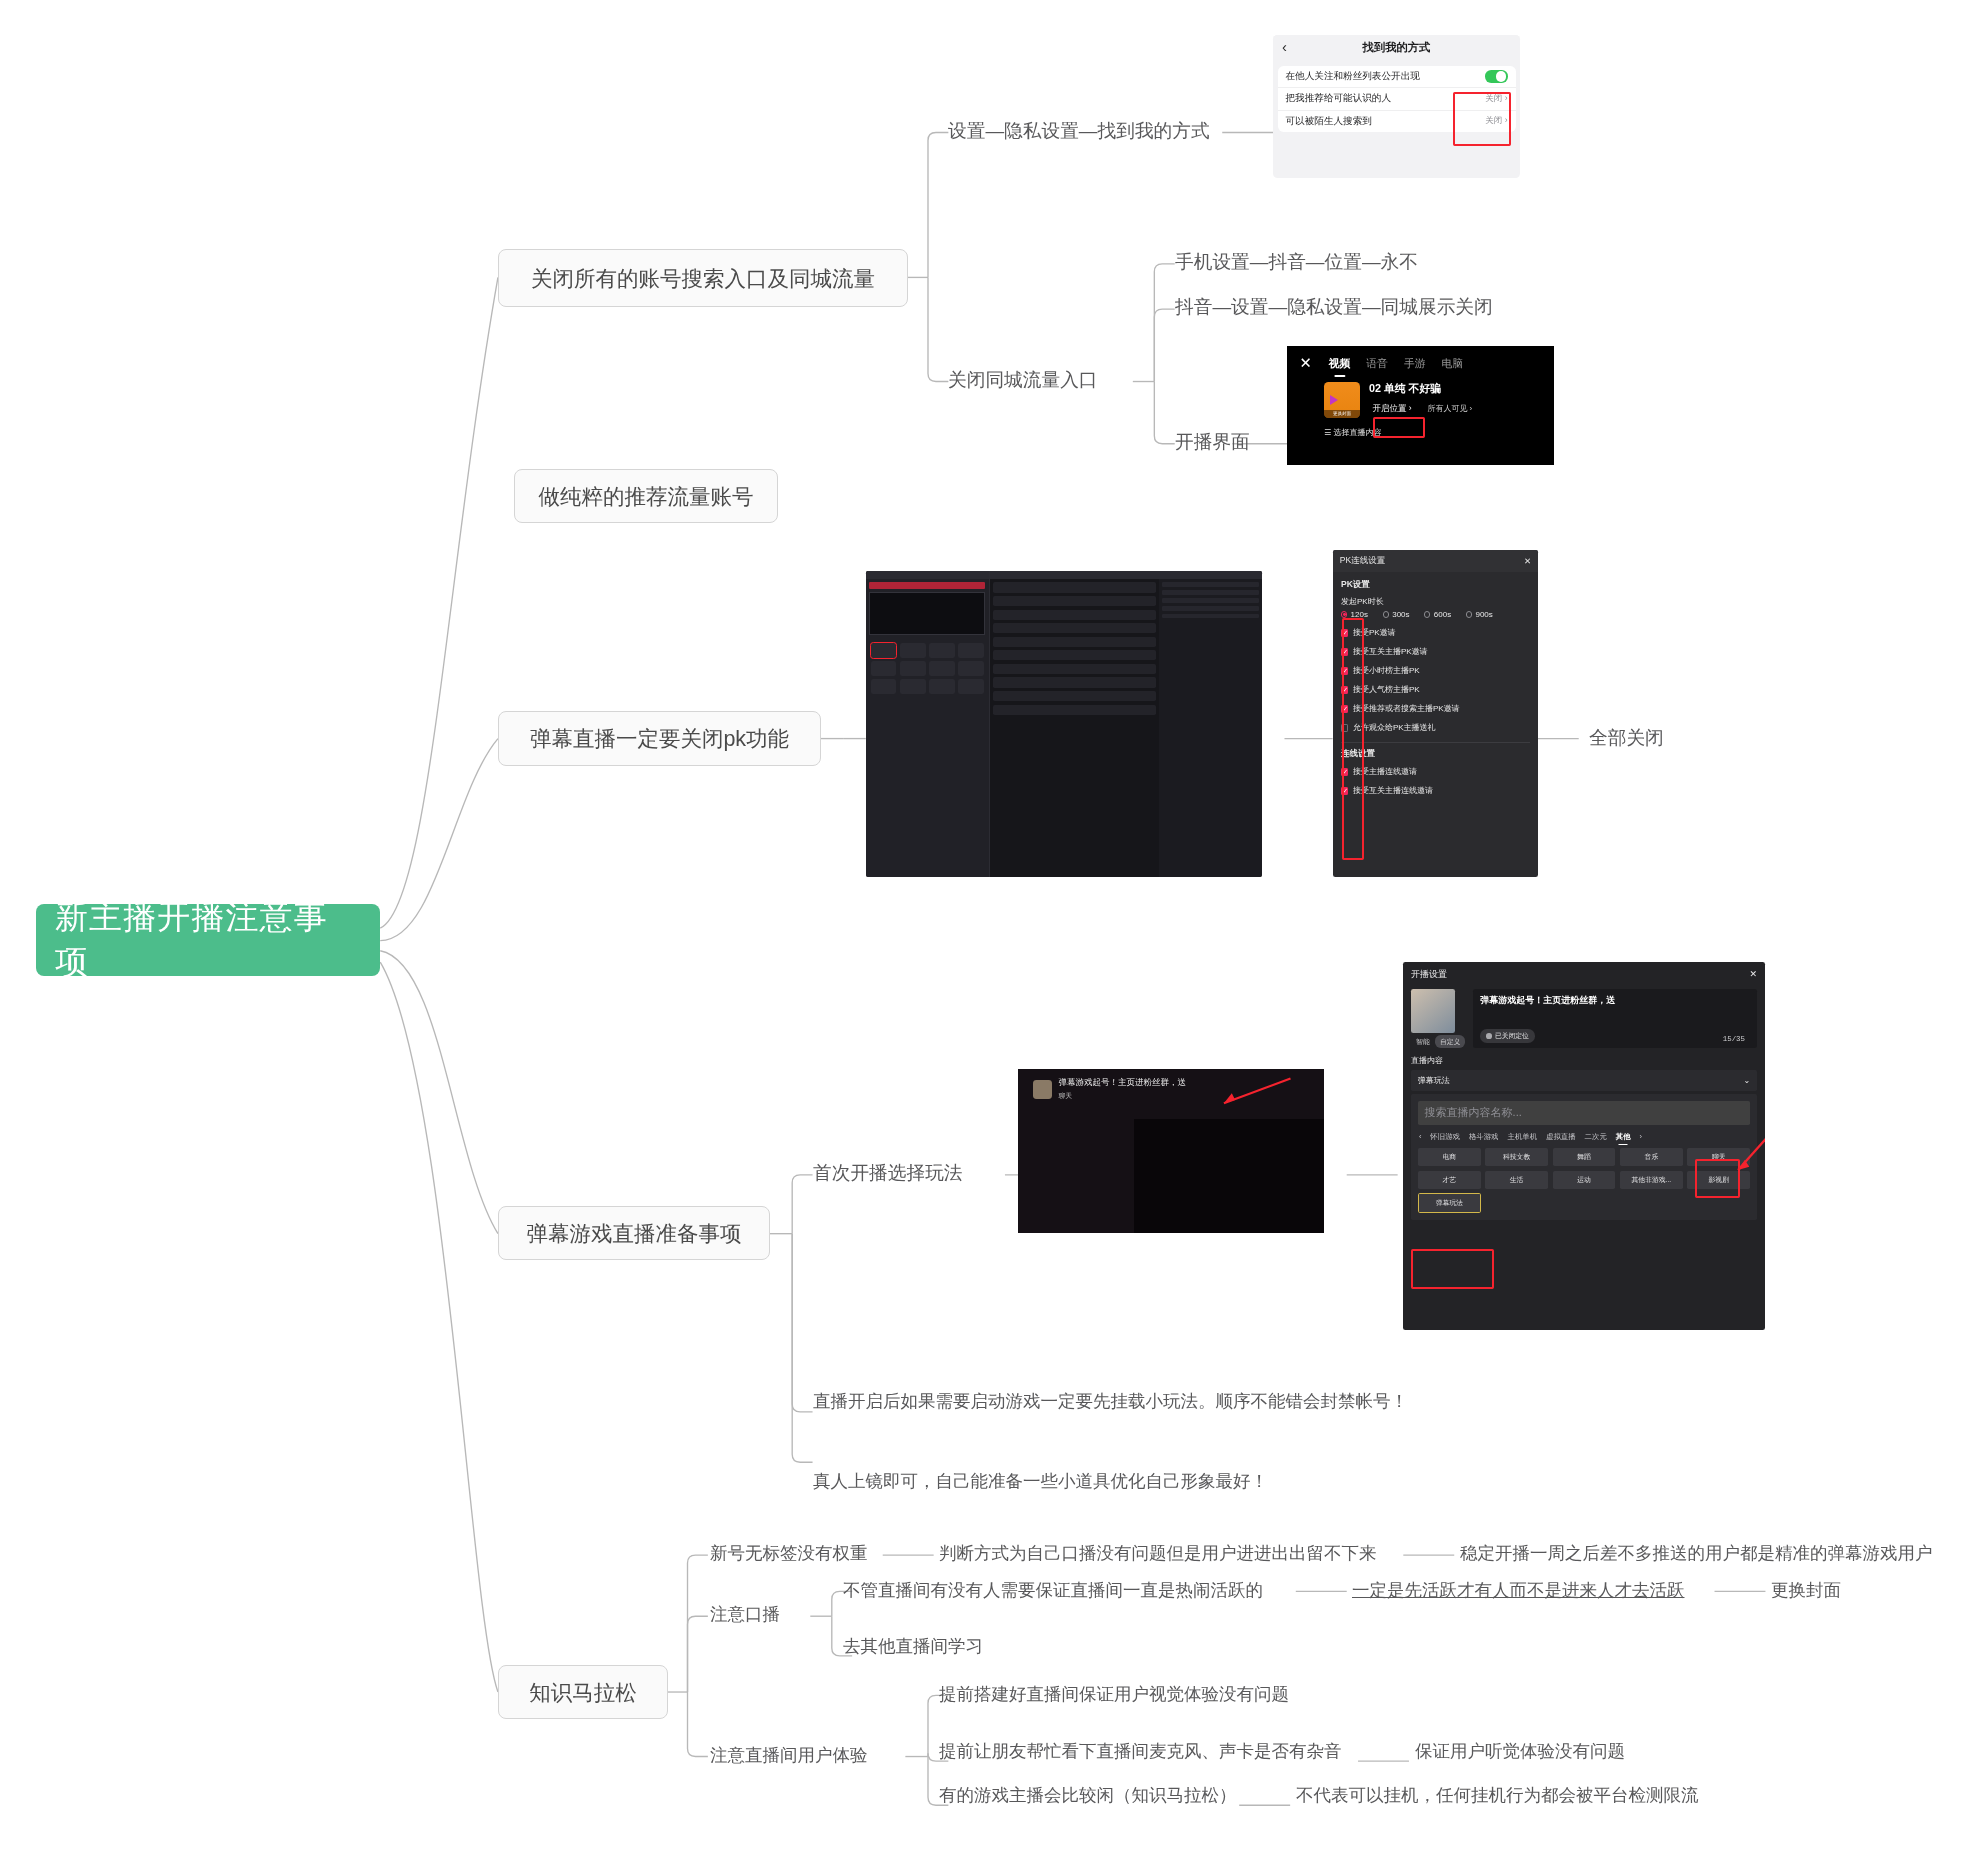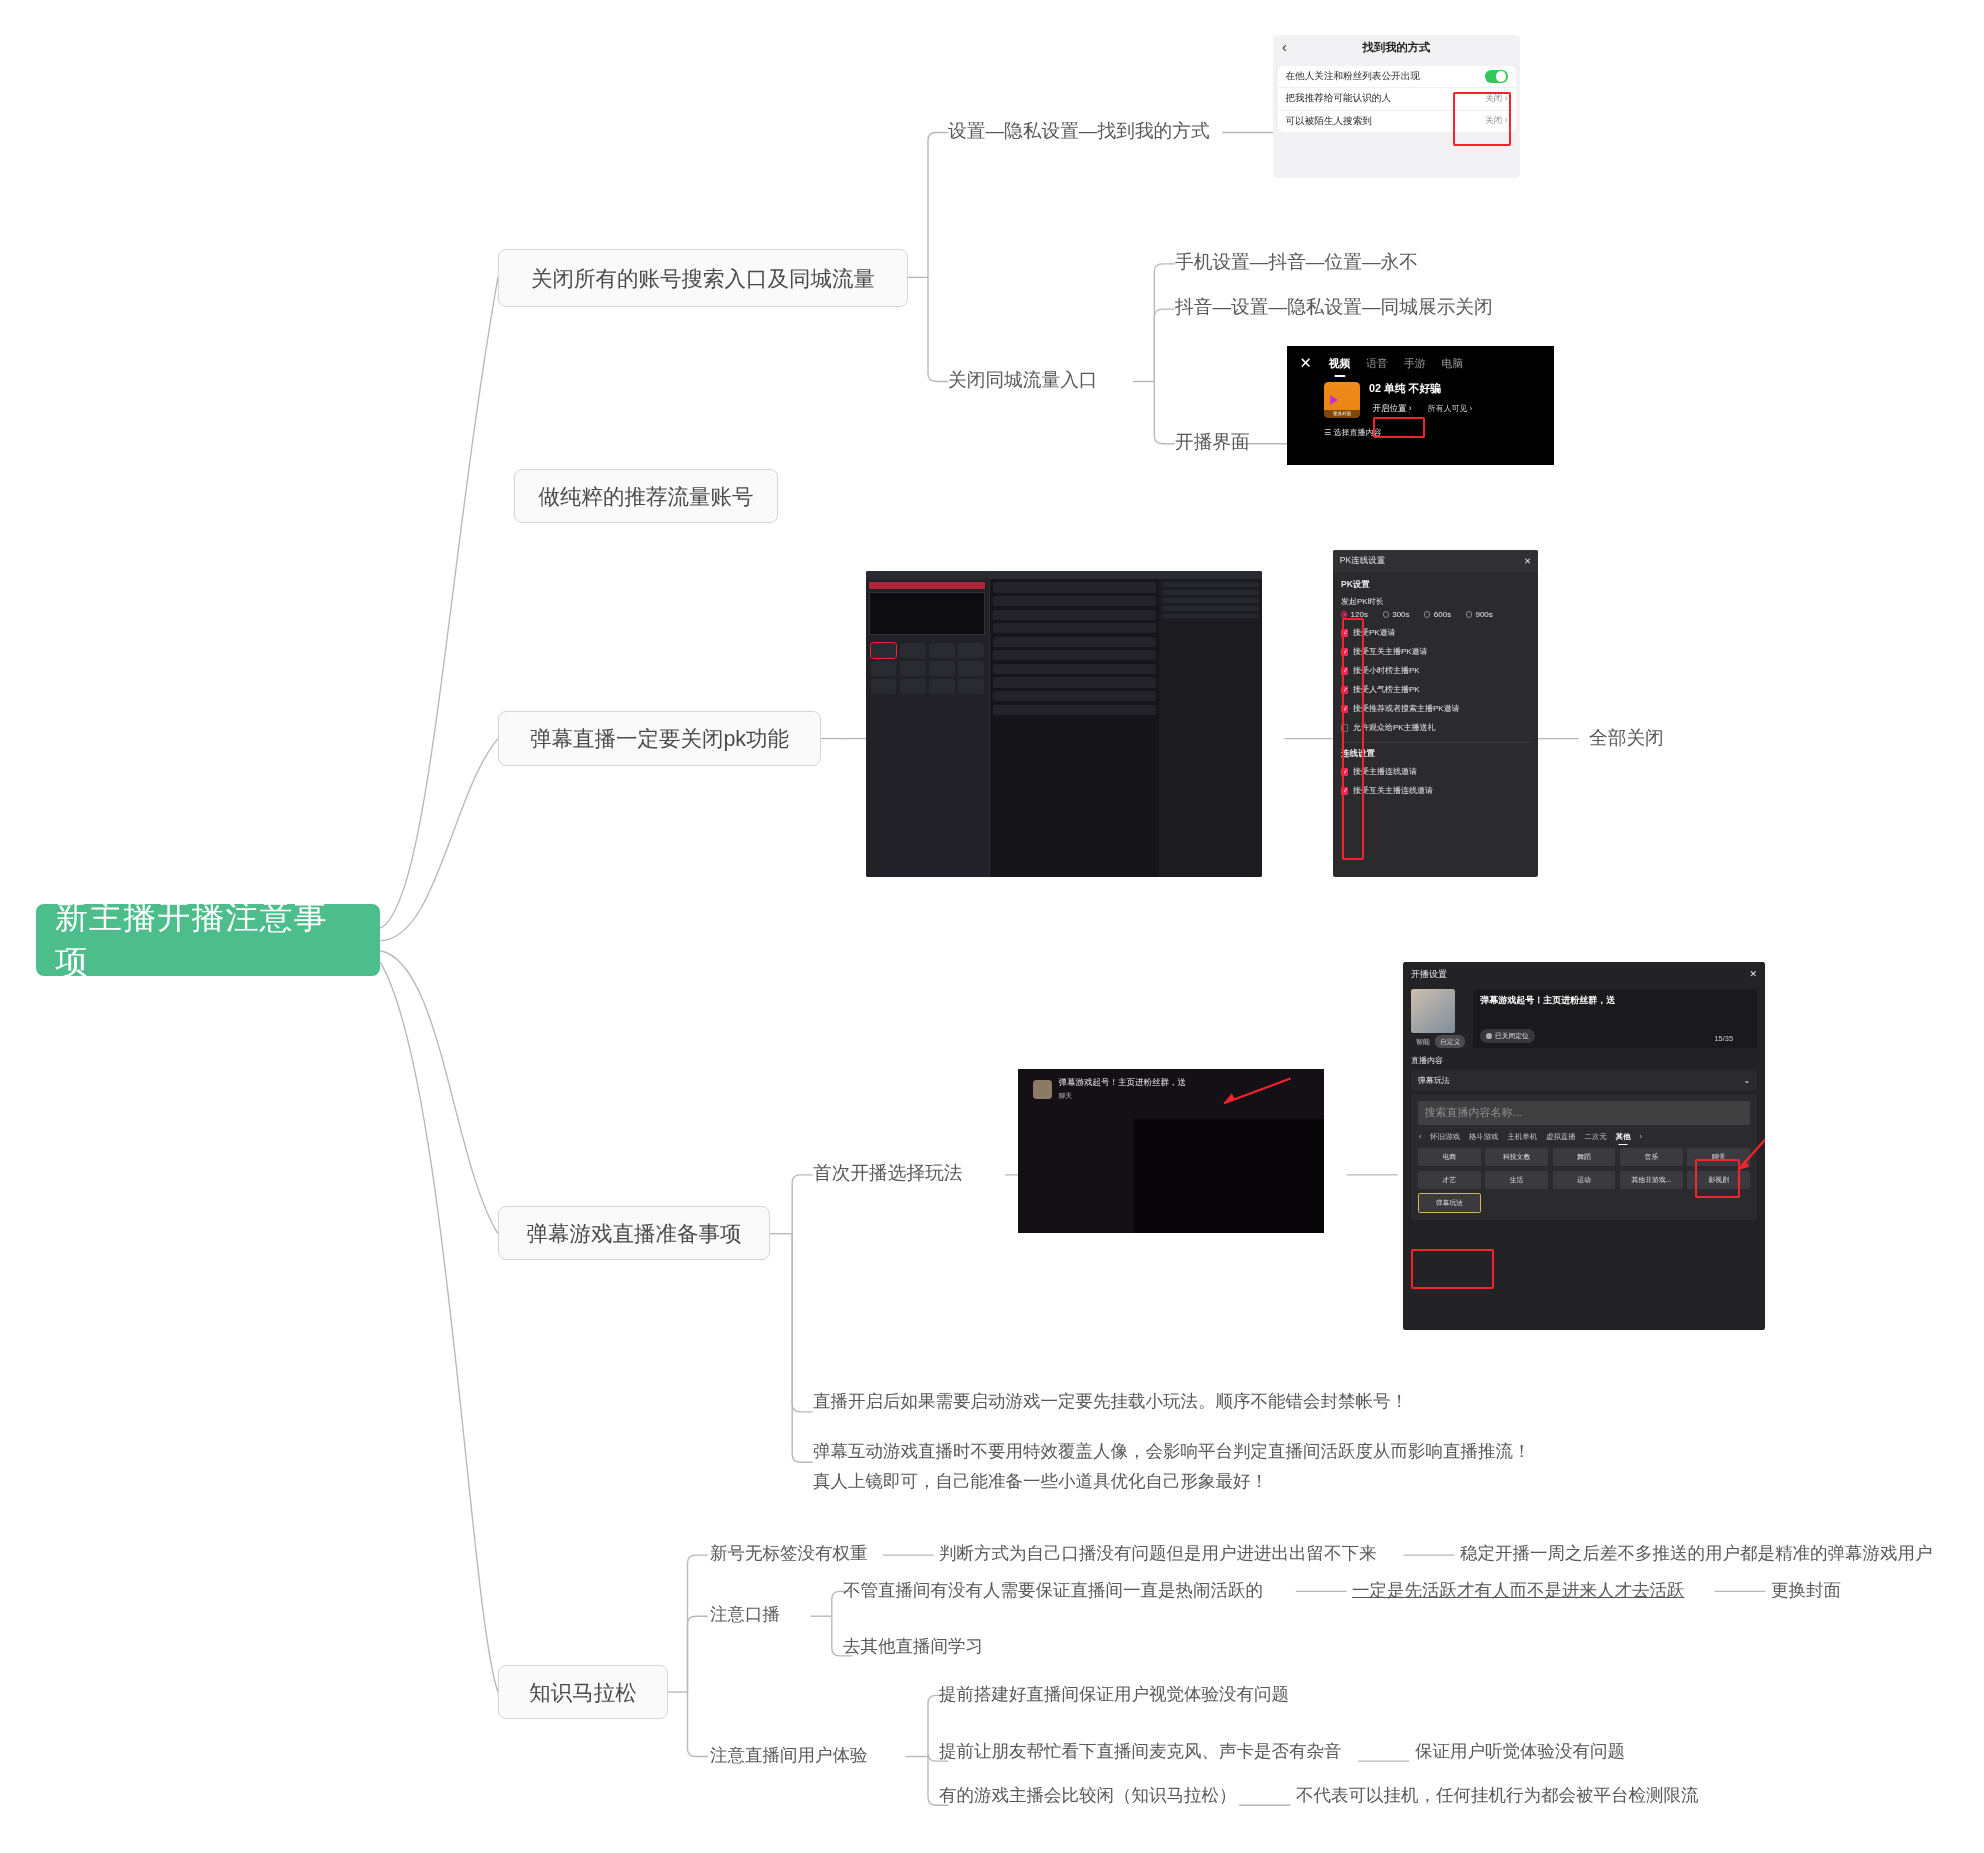--- a/index.html
+++ b/index.html
@@ -105,21 +105,21 @@
   .bs-head{display:flex;align-items:center;justify-content:space-between;padding:5.7px 8px;font-size:9px;}
   .bs-top{display:flex;padding:2.3px 8px 0 8px;}
   .bs-ava{width:44px;height:44px;background:linear-gradient(140deg,#cdbfae,#7e8d9c);border-radius:2.3px;position:relative;overflow:hidden;}
   .bs-seg{display:flex;margin-top:2.3px;font-size:6.8px;}
   .bs-seg span{padding:1.7px 5.1px;border-radius:5.7px;color:#d6d6d8;}
   .bs-seg span.on{background:#4a4a4f;}
   .bs-tbox{flex:1;margin-left:8px;background:#1a1a1d;border-radius:2.3px;padding:5.7px 6.8px;position:relative;min-height:44px;}
   .bs-title{font-size:9px;font-weight:bold;color:#fff;}
   .bs-loc{position:absolute;left:6.8px;bottom:5.7px;background:#37373b;border-radius:6.8px;padding:1.7px 5.7px;font-size:6.8px;display:flex;align-items:center;gap:3.4px;}
   .bs-dot{width:5.7px;height:5.7px;border-radius:50%;background:#a9a9ad;}
-  .bs-count{position:absolute;right:24px;bottom:5.7px;font-size:7.4px;color:#d0d0d2;}
+  .bs-count{position:absolute;right:12px;bottom:5.7px;font-size:7.4px;color:#d0d0d2;font-family:Liberation Mono, monospace;}
   .bs-lab{padding:6.8px 8px 3.4px 8px;font-size:8px;}
   .bs-sel{margin:0 8px;background:#2b2b2f;border-radius:1.7px;padding:5.1px 6.8px;display:flex;align-items:center;justify-content:space-between;font-size:8px;}
   .bs-pop{margin:3.4px 8px 0 8px;background:#2b2b2f;border-radius:1.7px;padding:6.8px;}
   .bs-search{background:#404040;border-radius:1.7px;padding:4.5px 6.8px;color:#8f8f95;font-size:11px;}
   .bs-cats{display:flex;align-items:center;gap:9px;padding:6.8px 1.1px 3.4px 1.1px;font-size:7.4px;color:#c8c8cc;}
   .bs-cats .cur{color:#fff;font-weight:bold;position:relative;}
   .bs-cats .cur:after{content:"";position:absolute;left:50%;transform:translateX(-50%);bottom:-3.4px;width:9px;height:1.1px;background:#fff;}
   .bs-tiles{display:grid;grid-template-columns:repeat(5,1fr);gap:4.5px;margin-top:3.4px;}
   .tile{background:#3a3a3f;border-radius:1.7px;text-align:center;padding:4px 1.1px;font-size:6.8px;color:#e2e2e4;white-space:nowrap;overflow:hidden;}
   .tile.sel{border:0.6px solid #d3b84a;}
@@ -389,23 +389,20 @@
   </div>
 
   <div class="node plain-node" style="left:813px;top:1160px;">
     <span>首次开播选择玩法</span>
   </div>
 
   <div class="node plain-node plain-small" style="left:813px;top:1389px;">
     <span>直播开启后如果需要启动游戏一定要先挂载小玩法。顺序不能错会封禁帐号！</span>
   </div>
 
-  <div class="node plain-node plain-small" style="left:813px;top:1439px;">
-    <span>弹幕互动游戏直播时不要用特效覆盖人像，会影响平台判定直播间活跃度从而影响直播推流！</span>
-  </div>
 
   <div class="node plain-node plain-small" style="left:813px;top:1469px;">
     <span>真人上镜即可，自己能准备一些小道具优化自己形象最好！</span>
   </div>
 
   <div class="shot chatshot" style="left:1018px;top:1069px;width:306px;height:164px;">
     <div class="cs-user">
       <div class="cs-av"></div>
       <div class="cs-txtwrap">
         <div class="cs-msg">弹幕游戏起号！主页进粉丝群，送</div>

